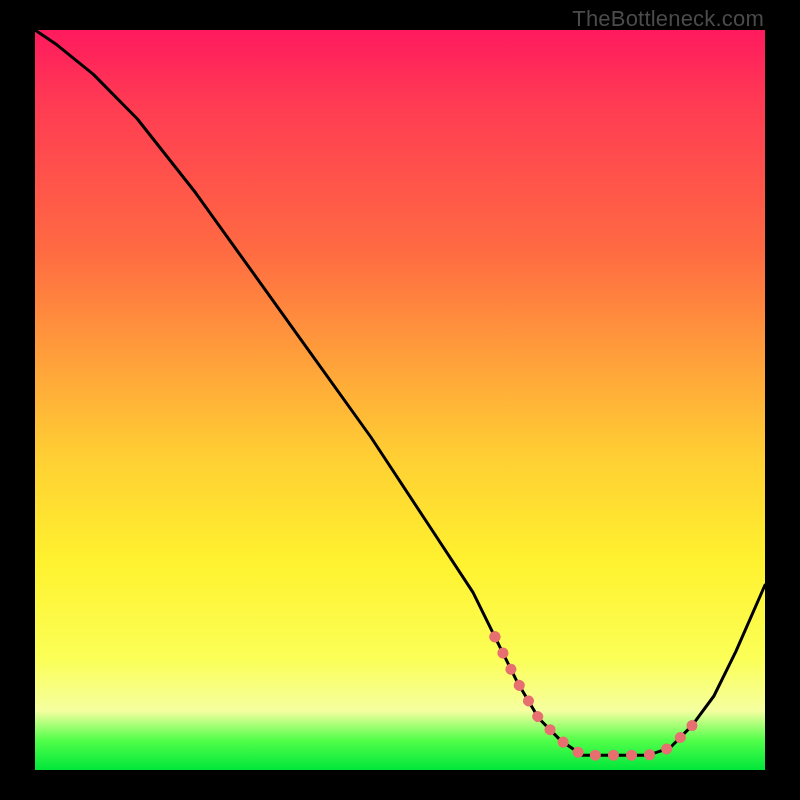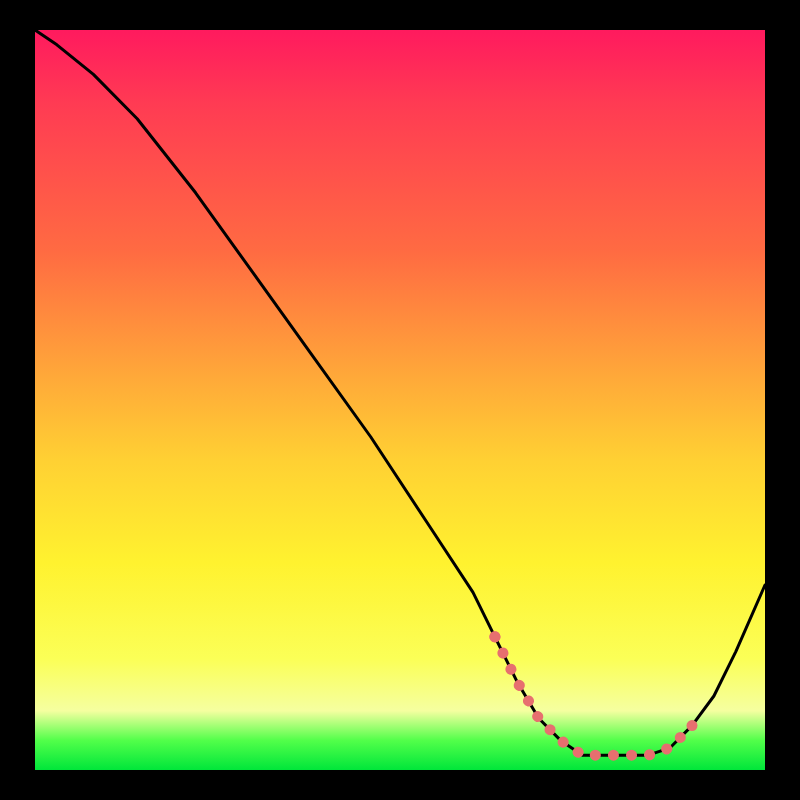--- a/index.html
+++ b/index.html
@@ -56,20 +56,21 @@
     width: 730px;
     height: 740px;
     overflow: visible;
   }
 </style>
 </head>
 <body>
 
 <div class="frame">
 
+  <div class="watermark">TheBottleneck.com</div>
 
   <div class="plot-area">
     <svg class="curve" viewBox="0 0 730 740" preserveAspectRatio="none">
       <path id="main-curve" fill="none" stroke="#000000" stroke-width="3" stroke-linecap="round" stroke-linejoin="round" d="M0.0 0.0 L21.9 14.8 L58.4 44.4 L102.2 88.8 L160.6 162.8 L219.0 244.2 L277.4 325.6 L335.8 407.0 L394.2 495.8 L438.0 562.4 L459.9 606.8 L481.8 651.2 L503.7 688.2 L525.6 710.4 L547.5 725.2 L569.4 725.2 L591.3 725.2 L613.2 725.2 L635.1 717.8 L657.0 695.6 L678.9 666.0 L700.8 621.6 L730.0 555.0"></path>
       <g id="dots">
           <path d="M459.9 606.8 L481.8 651.2 L503.7 688.2 L525.6 710.4 L547.5 725.2 L569.4 725.2 L591.3 725.2 L613.2 725.2 L635.1 717.8 L657.0 695.6" fill="none" stroke="#e76f6f" stroke-width="11" stroke-linecap="round" stroke-linejoin="round" stroke-dasharray="0.1 18"></path>
           <circle cx="459.9" cy="606.8" r="5.5" fill="#e76f6f"></circle>
           <circle cx="657.0" cy="695.6" r="5.5" fill="#e76f6f"></circle>
         </g>
     </svg>

